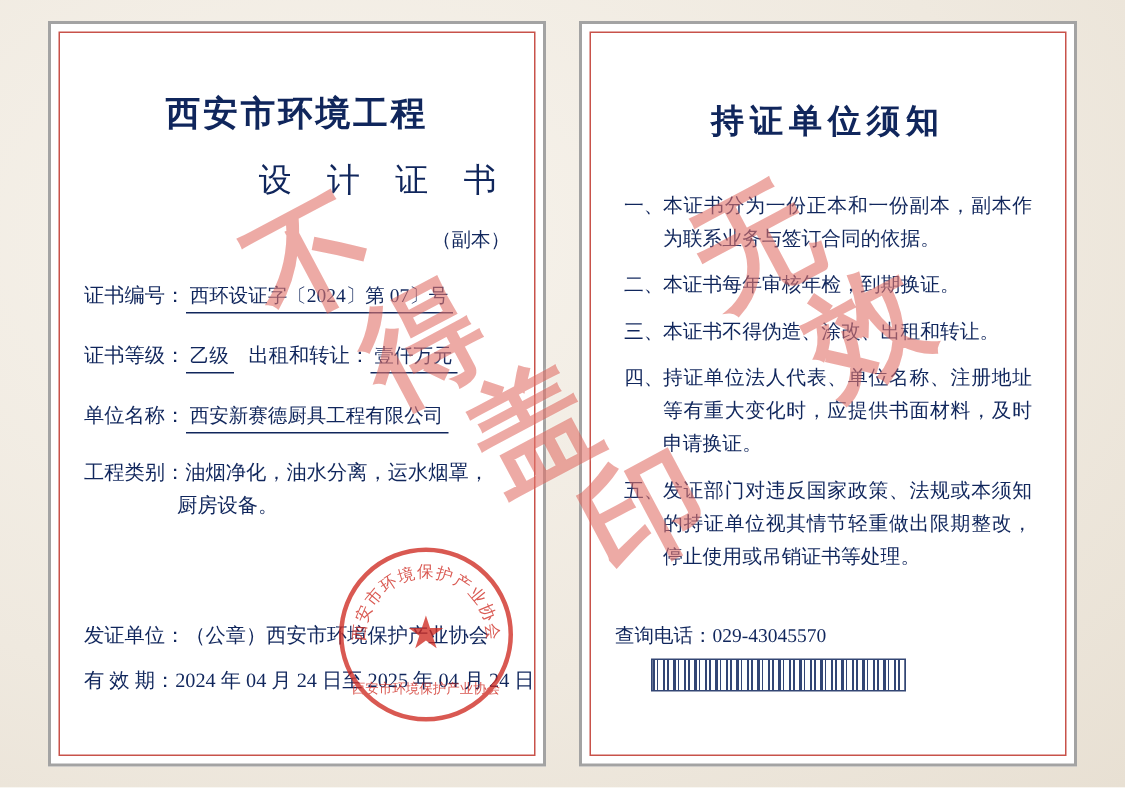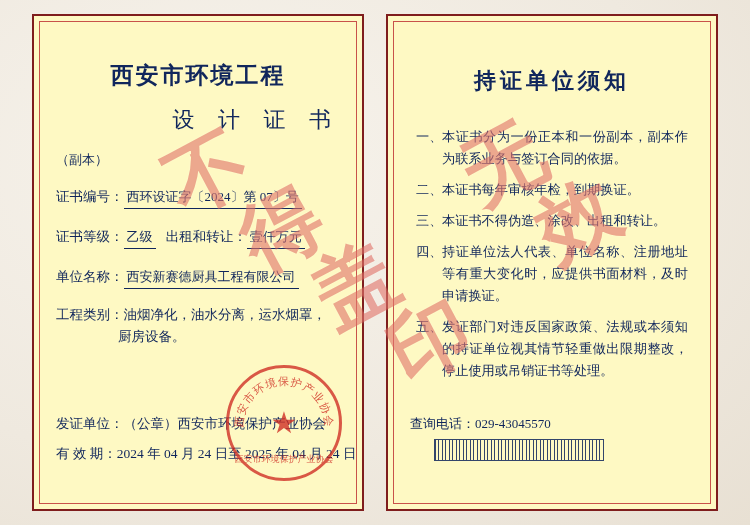--- a/index.html
+++ b/index.html
@@ -26,22 +26,22 @@
     left: 0; top: 0;
     width: 750px; height: 525px;
     background:
       radial-gradient(ellipse at 30% 30%, #f7f3ec 0%, #efe9df 60%, #e8e0d3 100%);
   }
   
   .panel {
     position: absolute;
     top: 14px;
     height: 497px;
-    background: #fef9c3;
-    border: 2px solid #7f1d1d;
+    background: #ffffff;
+    border: 2px solid #a3a3a3;
     box-sizing: border-box;
   }
   #panel-left {
     left: 32px;
     width: 332px;
   }
   #panel-right {
     left: 386px;
     width: 332px;
   }
@@ -69,21 +69,21 @@
   }
   .title2 {
     text-align: right;
     font-size: 22px;
     font-weight: normal;
     letter-spacing: 9px;
     color: #10265c;
     margin-top: 14px;
   }
   .subtitle {
-    text-align: left;
+    text-align: right;
     font-size: 13px;
     color: #10265c;
     margin-top: 16px;
   }
   .field {
     position: relative;
     font-size: 13.5px;
     color: #10265c;
     margin-top: 17px;
     line-height: 21px;

